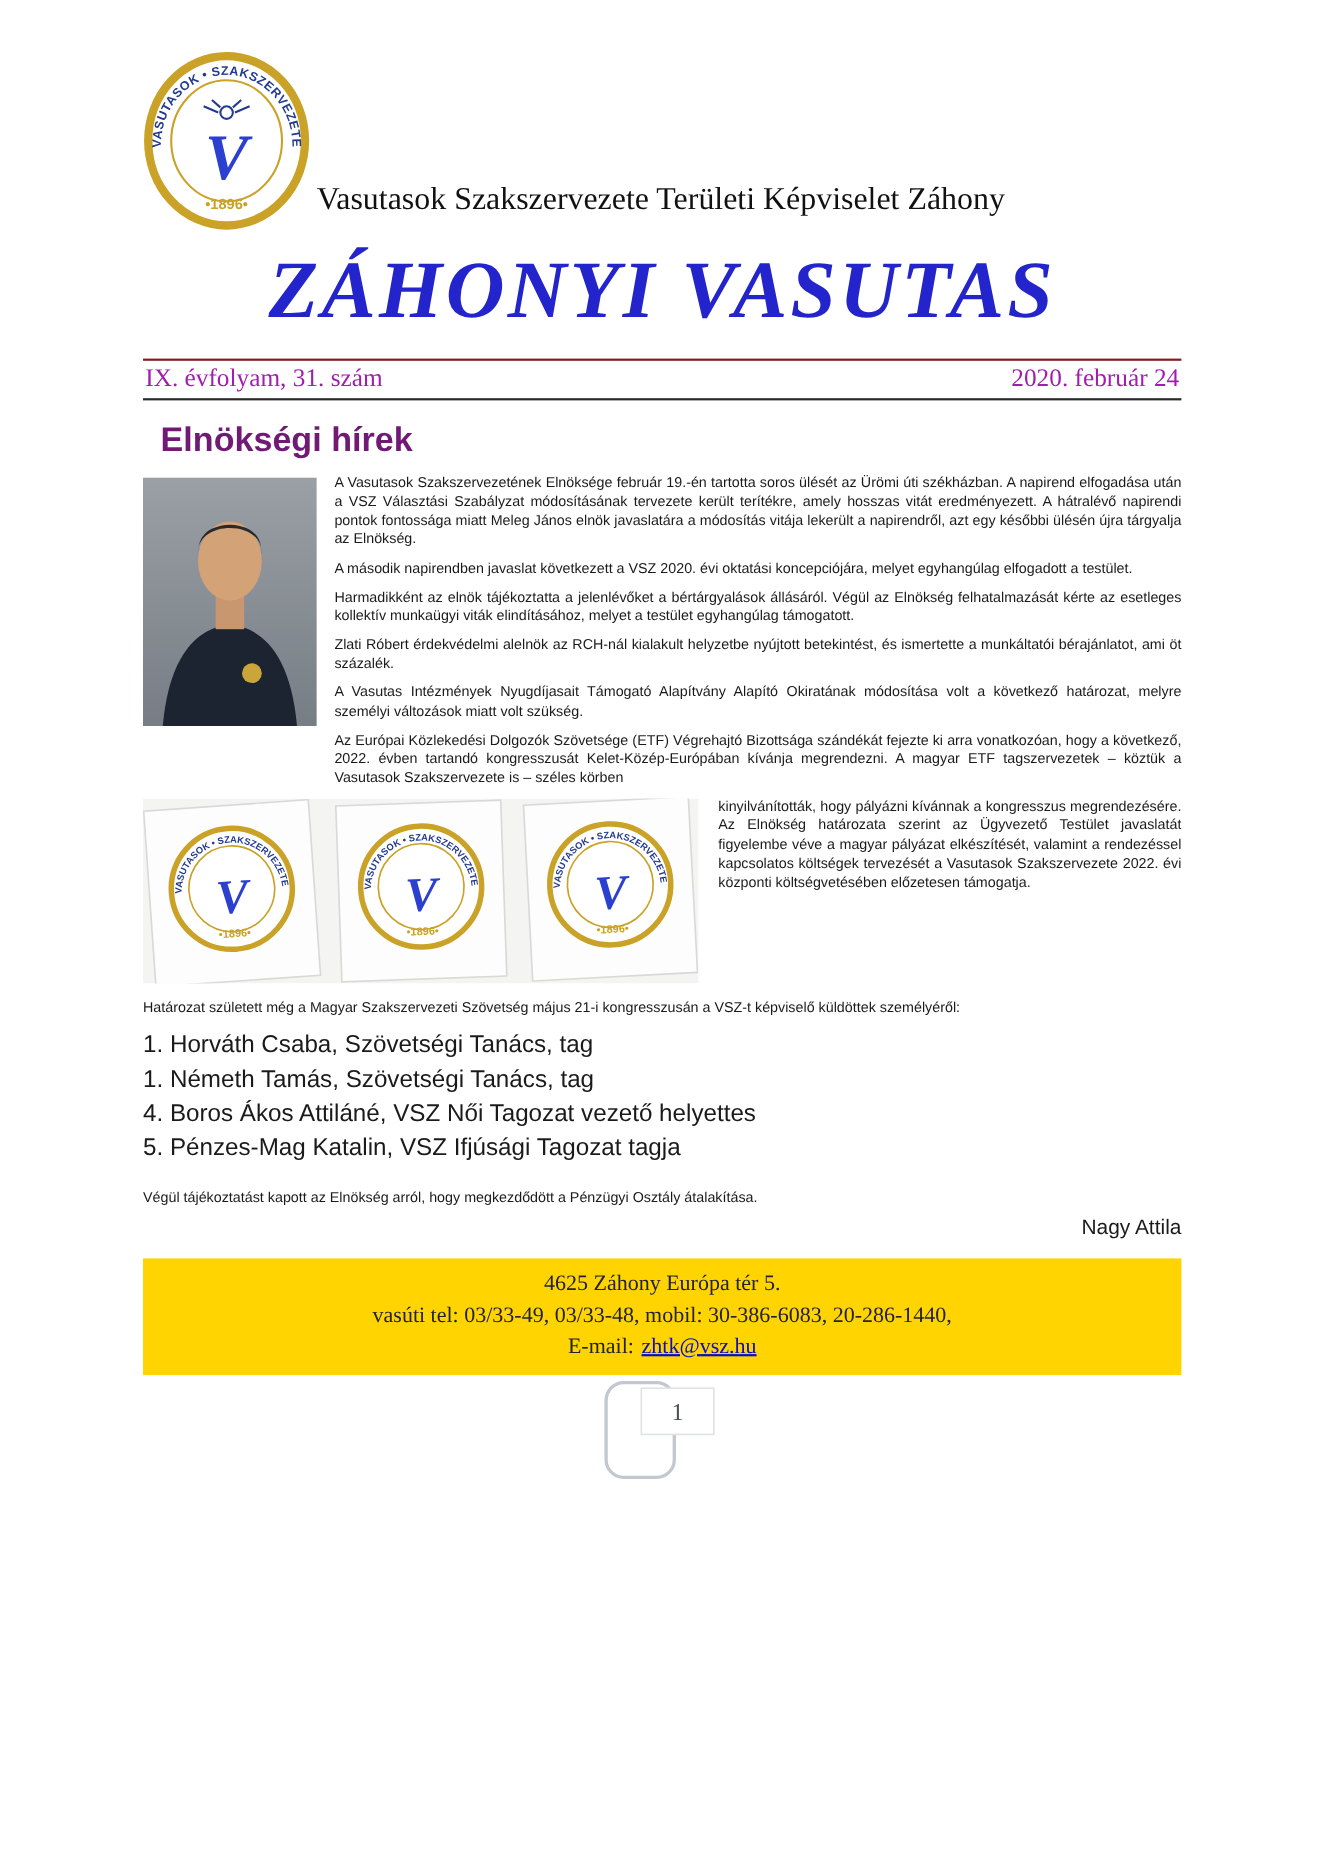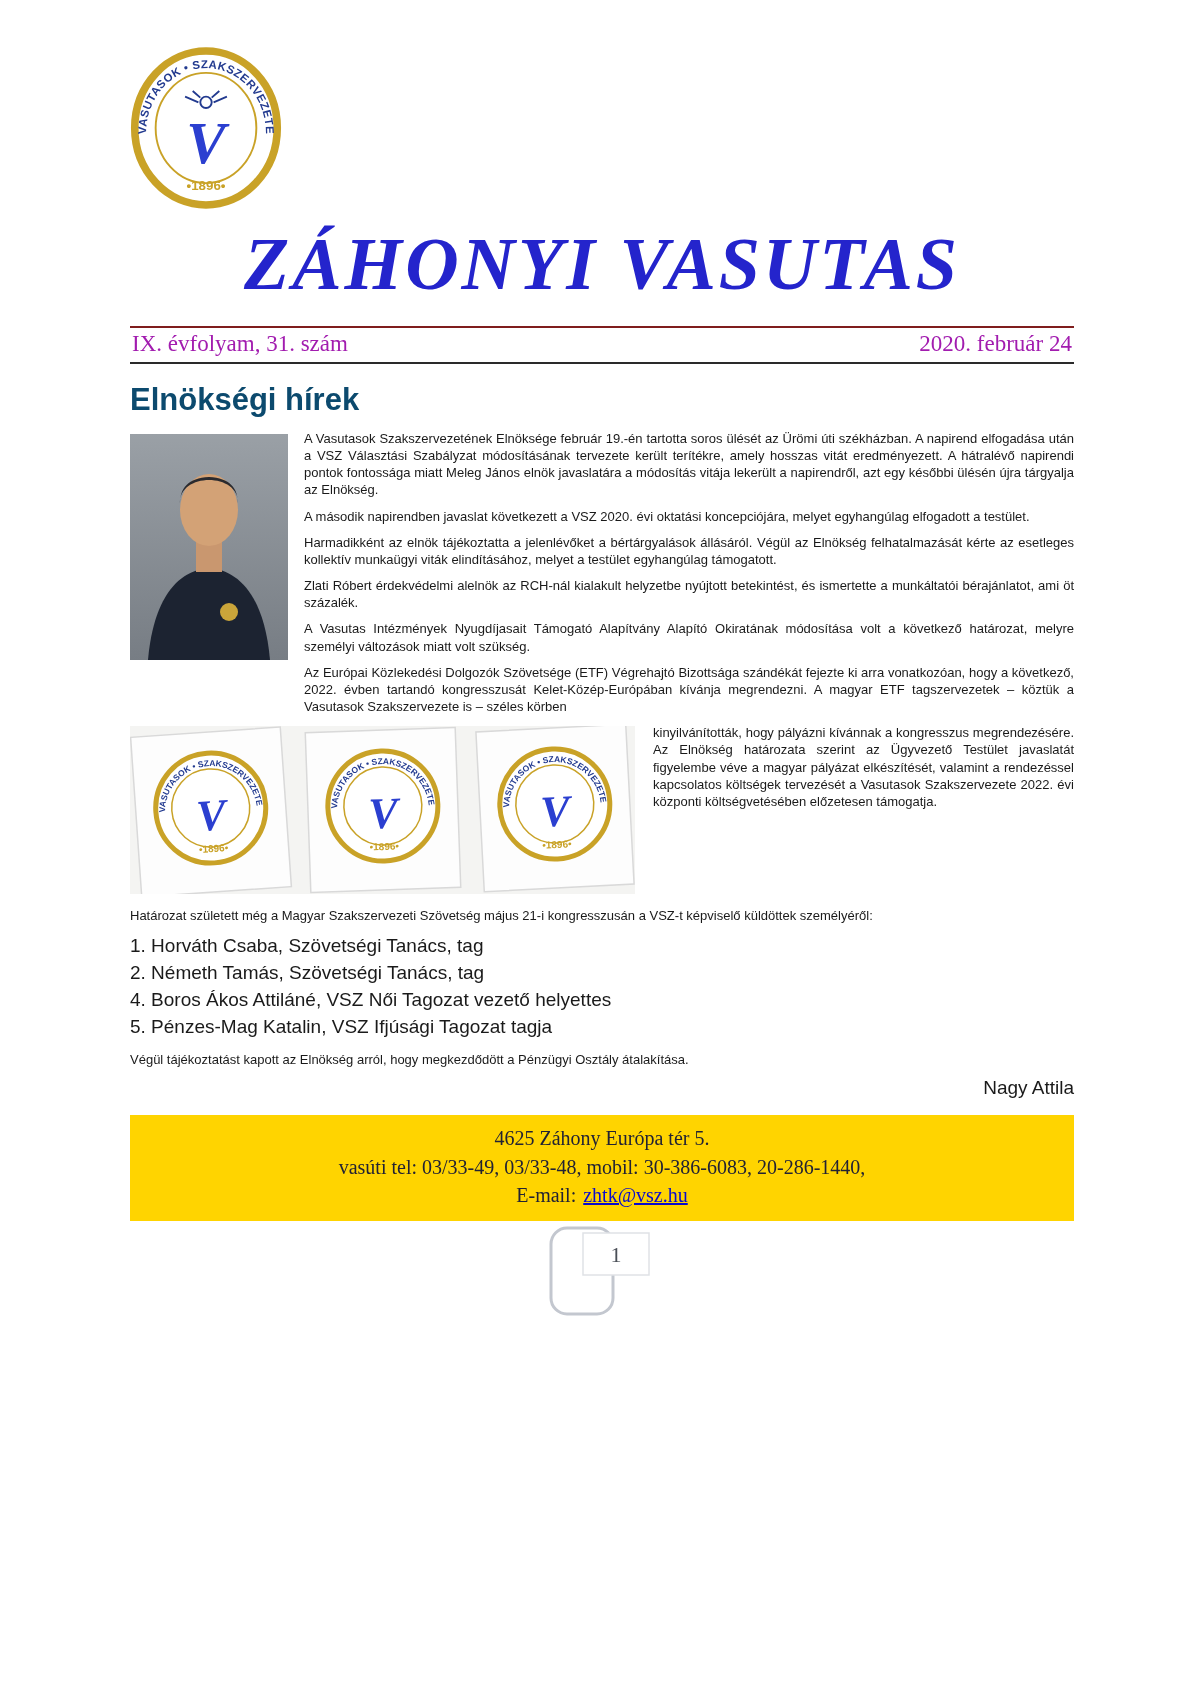--- a/index.html
+++ b/index.html
@@ -32,38 +32,38 @@
     margin-top:10px; padding-bottom:19px;
     border-bottom:2px solid #7f1d1d;
   }
   .issue-row {
     display:flex; justify-content:space-between;
     font-family:"Liberation Serif", serif; font-size:23px; color:#a21caf;
     padding:3px 2px 5px; border-bottom:2px solid #2a2a2a;
   }
 
   
-  .section-heading { font-size:31px; font-weight:700; margin:18px 0 12px; color:#0c4a6e; }
+  .section-heading { font-size:31px; font-weight:700; margin:18px 16px 12px; color:#701a75; }
   .body-text p {
     font-size:13px; line-height:1.32; text-align:justify;
     margin-bottom:9px;
   }
   .portrait {
     float:left; width:158px; height:226px;
     margin:4px 16px 40px 0;
   }
   .portrait svg { width:100%; height:100%; display:block; }
   .flags-section { overflow:hidden; margin-bottom:9px; }
   .flags {
     float:left; width:505px; height:168px;
     margin:2px 18px 4px 0;
   }
   .flags svg { width:100%; height:100%; display:block; }
   .flags-section p { margin-bottom:0; }
-  .delegates { font-size:19px; line-height:1.42; margin:2px 0 10px; }
+  .delegates { font-size:22px; line-height:1.42; margin:2px 0 22px; }
   .signature { text-align:right; font-size:19px; margin:4px 0 0; }
 
   
   .contact-banner {
     margin-top:16px; background:#ffd400;
     font-family:"Liberation Serif", serif; font-size:20px;
     color:#222233; text-align:center;
     padding:9px 0 11px; line-height:1.42;
   }
   .contact-banner .email-link {
@@ -89,20 +89,21 @@
           <textPath href="#logoArc" startOffset="50%" text-anchor="middle">VASUTASOK • SZAKSZERVEZETE</textPath>
         </text>
         <g stroke="#223a8f" stroke-width="2" fill="none">
           <circle cx="80" cy="58" r="6"></circle>
           <path d="M72 58 L58 52 M88 58 L102 52 M74 53 L66 46 M86 53 L94 46"></path>
         </g>
         <text x="80" y="122" text-anchor="middle" font-size="62" fill="#2b3fd0" font-family="'Liberation Serif',serif" font-style="italic" font-weight="bold">V</text>
         <text x="80" y="150" text-anchor="middle" font-size="14" font-weight="bold" fill="#c9a227">•1896•</text>
       </svg>
     </div>
+    <div class="org-title">Vasutasok Szakszervezete Területi Képviselet Záhony</div>
   </div>
 
   <h1 class="newsletter-title">ZÁHONYI VASUTAS</h1>
 
   <div class="issue-row">
     <span>IX. évfolyam, 31. szám</span>
     <span>2020. február 24</span>
   </div>
 
   <h2 class="section-heading">Elnökségi hírek</h2>
@@ -161,21 +162,21 @@
             </g>
         </svg>
       </div>
       <p>kinyilvánították, hogy pályázni kívánnak a kongresszus megrendezésére. Az Elnökség határozata szerint az Ügyvezető Testület javaslatát figyelembe véve a magyar pályázat elkészítését, valamint a rendezéssel kapcsolatos költségek tervezését a Vasutasok Szakszervezete 2022. évi központi költségvetésében előzetesen támogatja.</p>
     </div>
 
     <p>Határozat született még a Magyar Szakszervezeti Szövetség május 21-i kongresszusán a VSZ-t képviselő küldöttek személyéről:</p>
 
     <div class="delegates">
       <div>1. Horváth Csaba, Szövetségi Tanács, tag</div>
-      <div>2. Németh Tamás, Szövetségi Tanács, tag</div>
+      <div>1. Németh Tamás, Szövetségi Tanács, tag</div>
       <div>4. Boros Ákos Attiláné, VSZ Női Tagozat vezető helyettes</div>
       <div>5. Pénzes-Mag Katalin, VSZ Ifjúsági Tagozat tagja</div>
     </div>
 
     <p>Végül tájékoztatást kapott az Elnökség arról, hogy megkezdődött a Pénzügyi Osztály átalakítása.</p>
 
     <div class="signature">Nagy Attila</div>
   </div>
 
   <div class="contact-banner">

